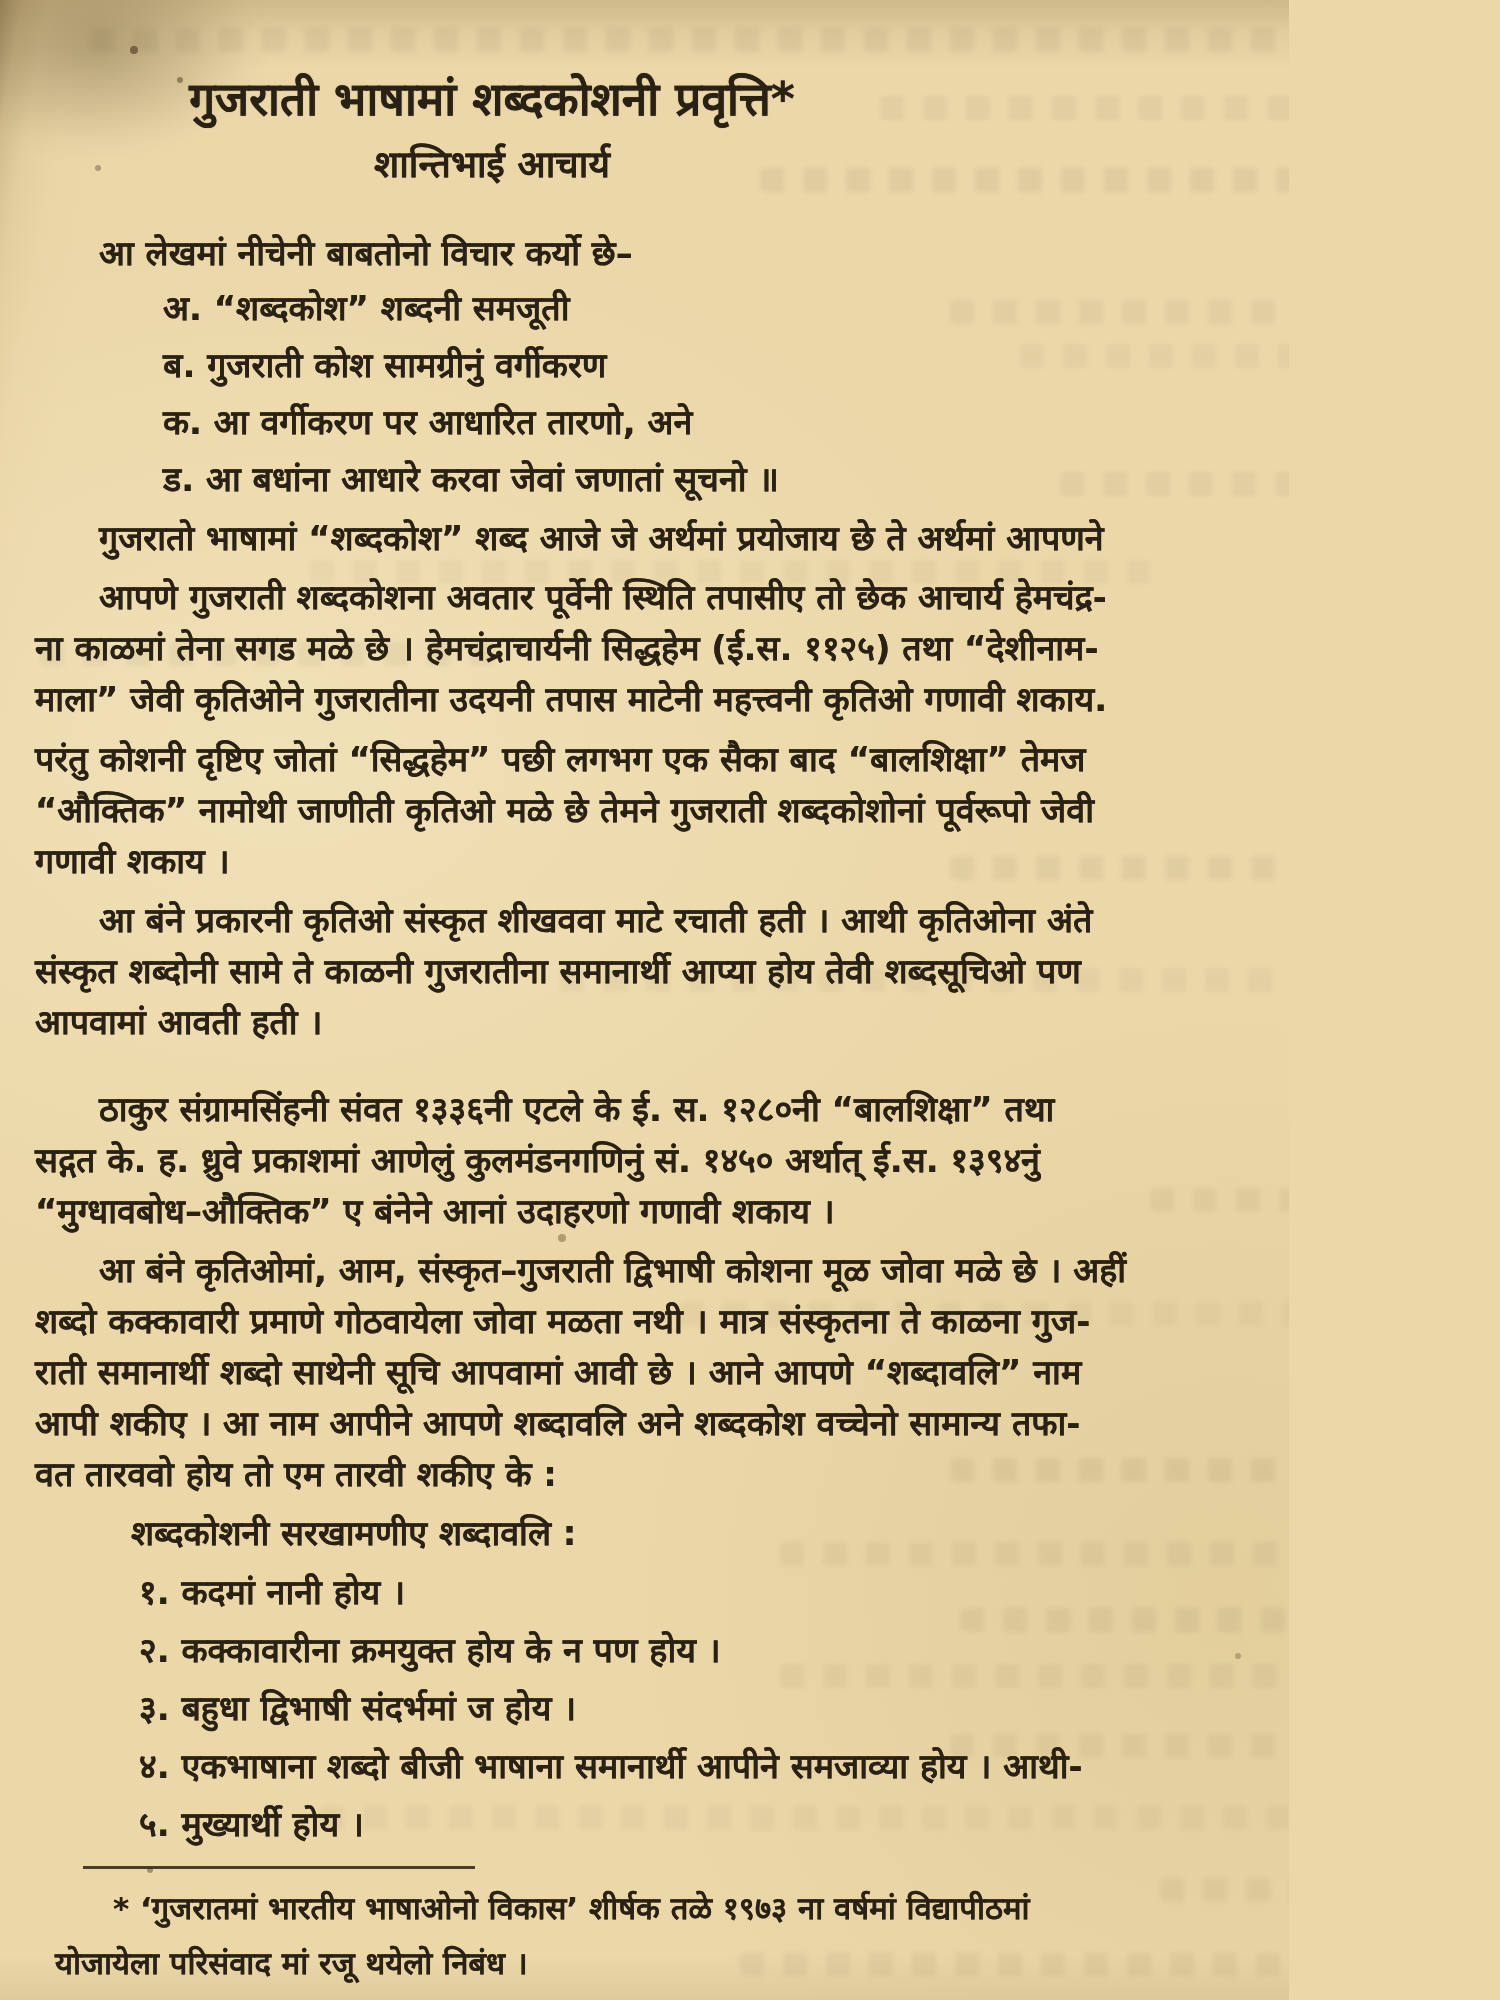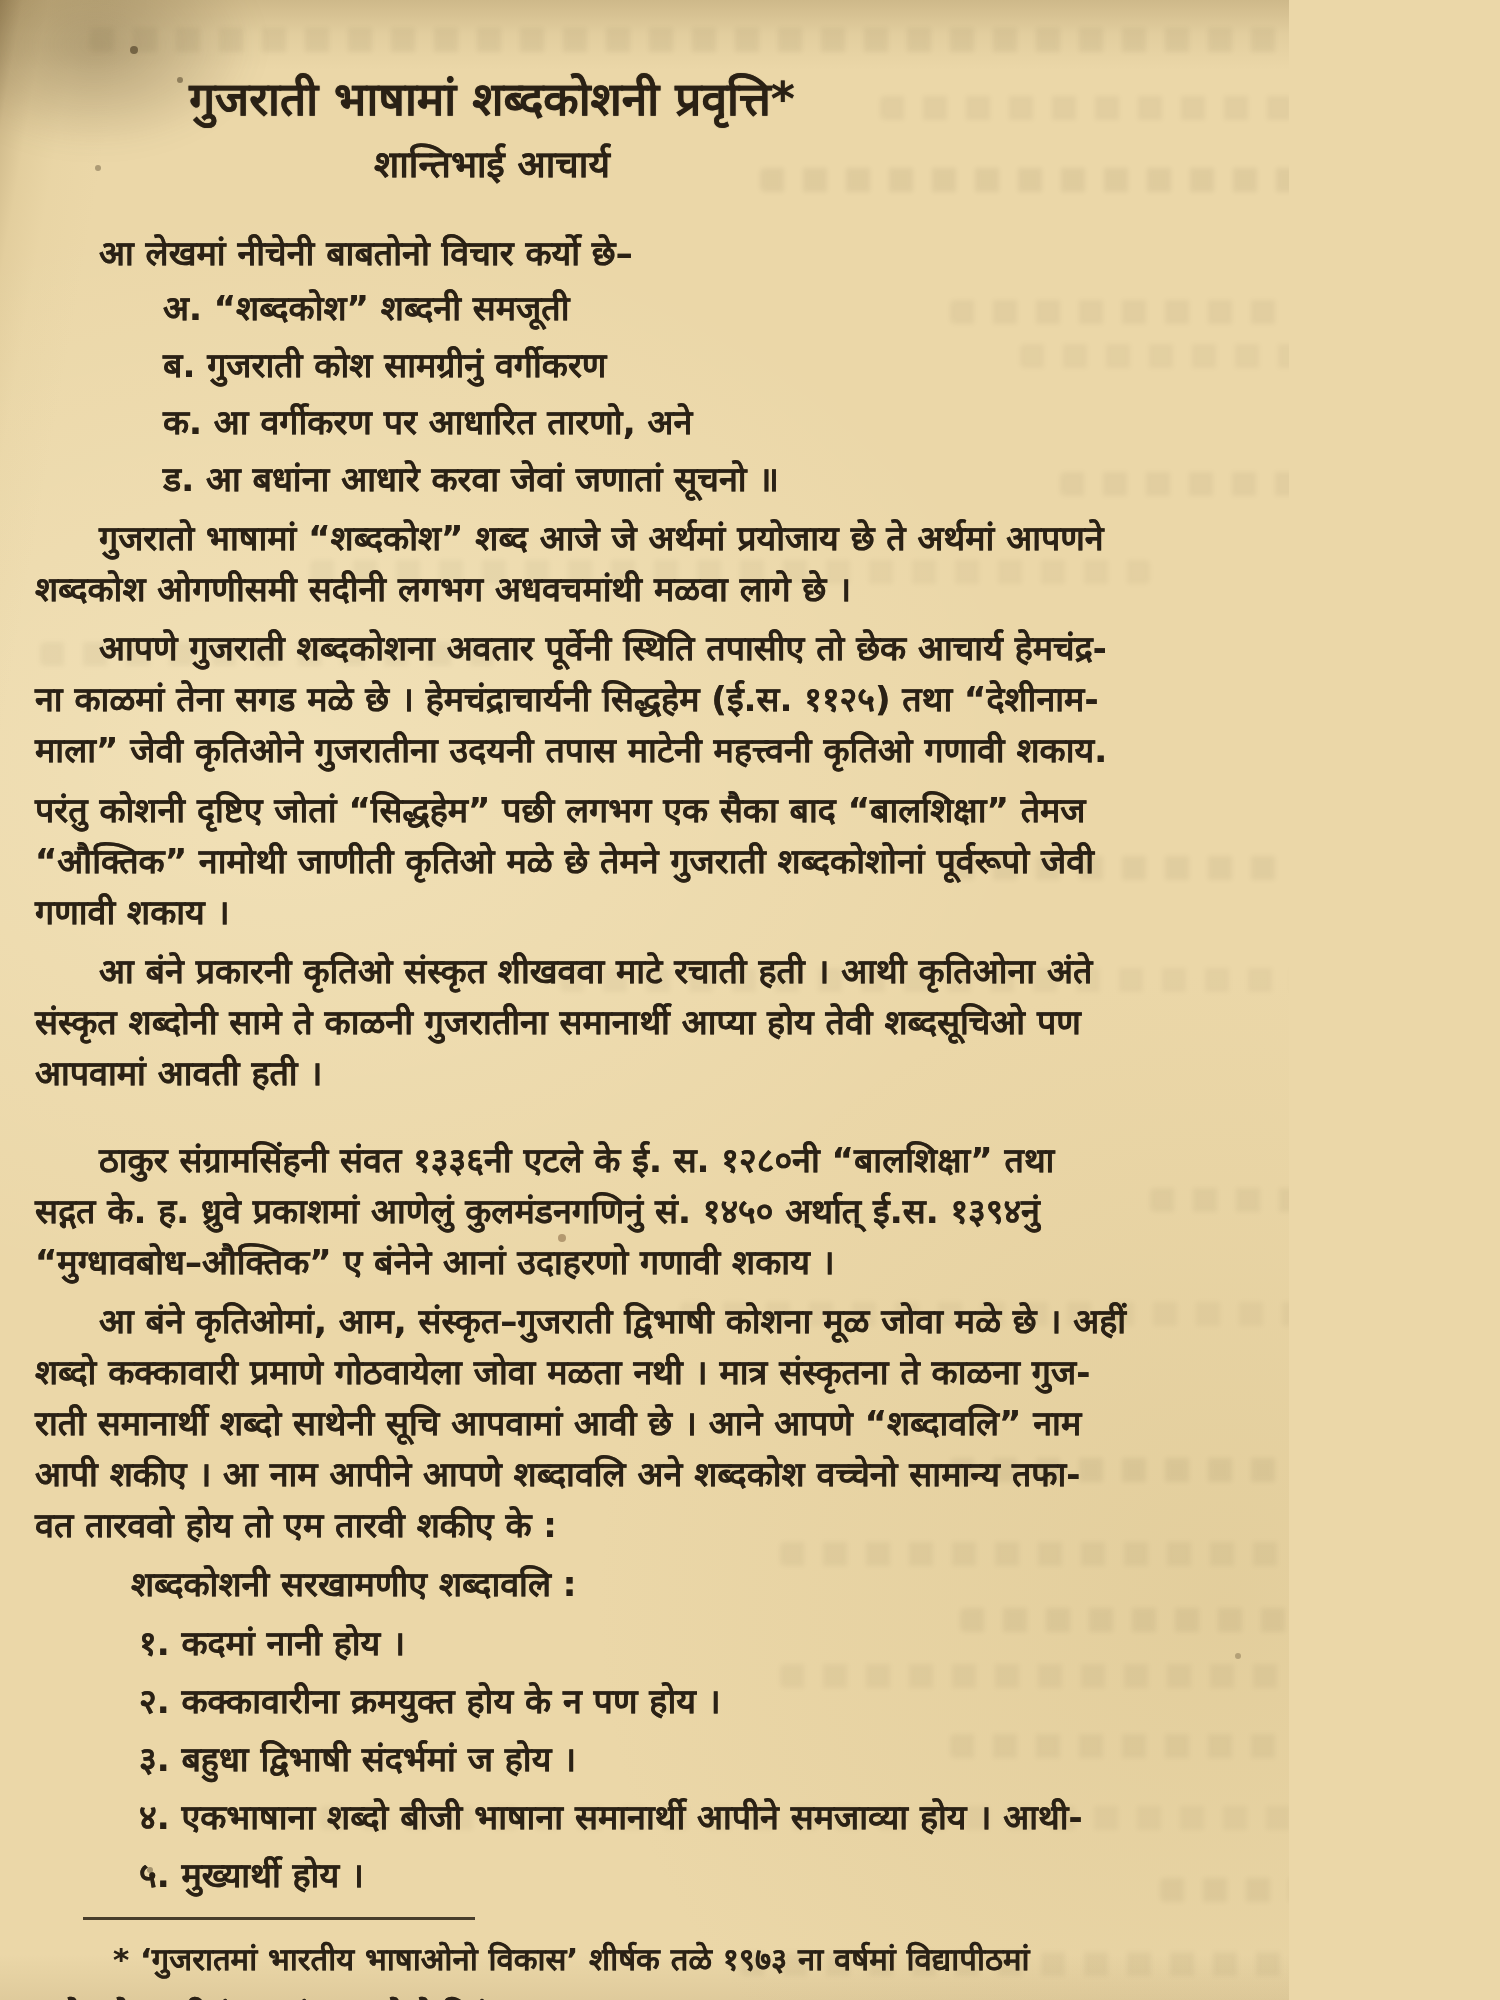--- a/index.html
+++ b/index.html
@@ -127,21 +127,20 @@
 
     <div class="outline">
       <p class="line outline-item fit">अ. “शब्दकोश” शब्दनी समजूती</p>
       <p class="line outline-item fit">ब. गुजराती कोश सामग्रीनुं वर्गीकरण</p>
       <p class="line outline-item fit">क. आ वर्गीकरण पर आधारित तारणो, अने</p>
       <p class="line outline-item fit">ड. आ बधांना आधारे करवा जेवां जणातां सूचनो ॥</p>
     </div>
 
     <div class="paragraph">
       <p class="line indent full fit" style="word-spacing: 0px;">गुजरातो भाषामां “शब्दकोश” शब्द आजे जे अर्थमां प्रयोजाय छे ते अर्थमां आपणने</p>
-      <p class="line fit">शब्दकोश ओगणीसमी सदीनी लगभग अधवचमांथी मळवा लागे छे ।</p>
     </div>
 
     <div class="paragraph">
       <p class="line indent full fit" style="word-spacing: 0px;">आपणे गुजराती शब्दकोशना अवतार पूर्वेनी स्थिति तपासीए तो छेक आचार्य हेमचंद्र-</p>
       <p class="line full fit" style="word-spacing: 0px;">ना काळमां तेना सगड मळे छे । हेमचंद्राचार्यनी सिद्धहेम (ई.स. ११२५) तथा “देशीनाम-</p>
       <p class="line full fit" style="word-spacing: 0px;">माला” जेवी कृतिओने गुजरातीना उदयनी तपास माटेनी महत्त्वनी कृतिओ गणावी शकाय.</p>
       <p class="line full fit" style="word-spacing: 0px; margin-top: 9px;">परंतु कोशनी दृष्टिए जोतां “सिद्धहेम” पछी लगभग एक सैका बाद “बालशिक्षा” तेमज</p>
       <p class="line full fit" style="word-spacing: 0px;">“औक्तिक” नामोथी जाणीती कृतिओ मळे छे तेमने गुजराती शब्दकोशोनां पूर्वरूपो जेवी</p>
       <p class="line fit">गणावी शकाय ।</p>
     </div>

